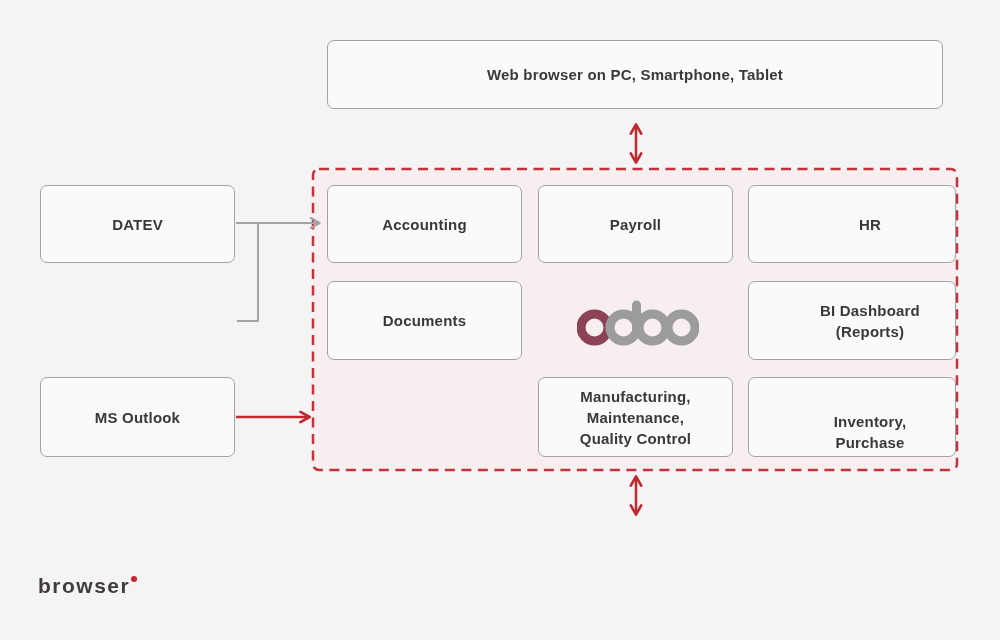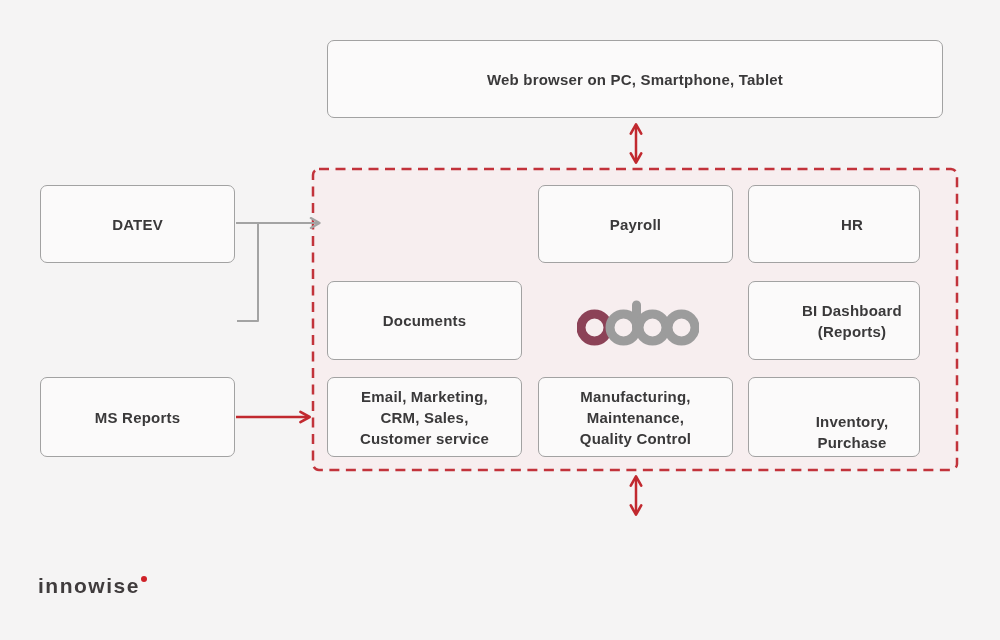--- a/index.html
+++ b/index.html
@@ -24,27 +24,27 @@
     color: #3a393a;
     font-size: 15px;
     font-weight: 700;
     line-height: 21px;
     letter-spacing: 0.2px;
     z-index: 2;
   }
   .box span { display: inline-block; }
 
   
-  .tier-box { left: 327px; width: 616px; height: 78px; }
+  .tier-box { left: 327px; width: 616px; height: 69px; }
 
   
   .col-ext { left: 40px;  width: 195px; text-align: right; }
   .col-1   { left: 327px; width: 195px; }
   .col-2   { left: 538px; width: 195px; }
-  .col-3   { left: 748px; width: 172px; padding-left: 36px; }
+  .col-3   { left: 748px; width: 208px; padding-left: 36px; }
   .row-1 { top: 185px; height: 78px; }
   .row-2 { top: 281px; height: 79px; }
   .row-3 { top: 377px; height: 80px; }
 
   .w150 span { max-width: 158px; }
   .w130 span { max-width: 148px; }
   .w120 span { max-width: 122px; }
   .w110 span { max-width: 112px; margin-top: 30px; }
 
   .connector-layer {
@@ -121,23 +121,26 @@
   </svg>
 
   <div class="box tier-box" style="top:40px">
     <span>Web browser on PC, Smartphone, Tablet</span>
   </div>
 
   <div class="box col-ext row-1">
     <span>DATEV</span>
   </div>
   <div class="box col-ext row-3">
-    <span>MS Reports</span>
+    <span>MS Outlook</span>
   </div>
 
+  <div class="box col-1 row-1">
+    <span>Accounting</span>
+  </div>
   <div class="box col-2 row-1">
     <span>Payroll</span>
   </div>
   <div class="box col-3 row-1">
     <span>HR</span>
   </div>
 
   <div class="box col-1 row-2">
     <span>Documents</span>
   </div>
@@ -149,28 +152,25 @@
     <svg width="122" height="47" viewBox="0 0 122 47">
       <line x1="59.5" y1="6" x2="59.5" y2="28" stroke="#9c9c9c" stroke-width="9" stroke-linecap="round"></line>
       <circle cx="17.5" cy="28.5" r="13.5" fill="none" stroke="#8c4257" stroke-width="9"></circle>
       <circle cx="46.5" cy="28.5" r="13.5" fill="none" stroke="#9c9c9c" stroke-width="9"></circle>
       <circle cx="75.5" cy="28.5" r="13.5" fill="none" stroke="#9c9c9c" stroke-width="9"></circle>
       <circle cx="104.5" cy="28.5" r="13.5" fill="none" stroke="#9c9c9c" stroke-width="9"></circle>
     </svg>
     <span class="visually-hidden">odoo</span>
   </div>
 
-  <div class="box col-1 row-3 w150">
-    <span>Email, Marketing, CRM, Sales, Customer service</span>
-  </div>
   <div class="box col-2 row-3 w130">
     <span>Manufacturing, Maintenance, Quality Control</span>
   </div>
   <div class="box col-3 row-3 w110">
     <span>Inventory, Purchase</span>
   </div>
 
 
   <div class="brand">
-    <span>innowise</span><span class="dot"></span>
+    <span>browser</span><span class="dot"></span>
   </div>
 
 </div>
 
 </body></html>

